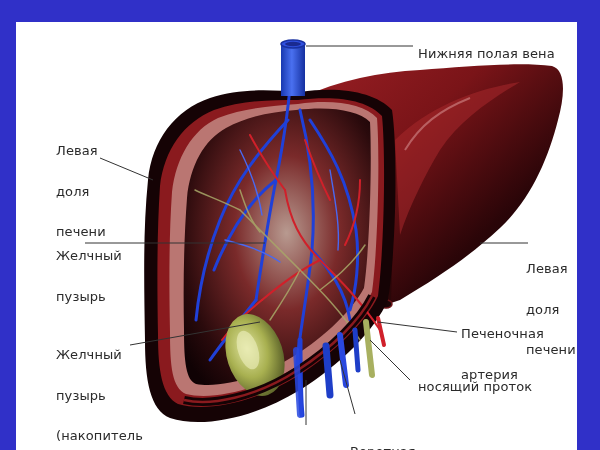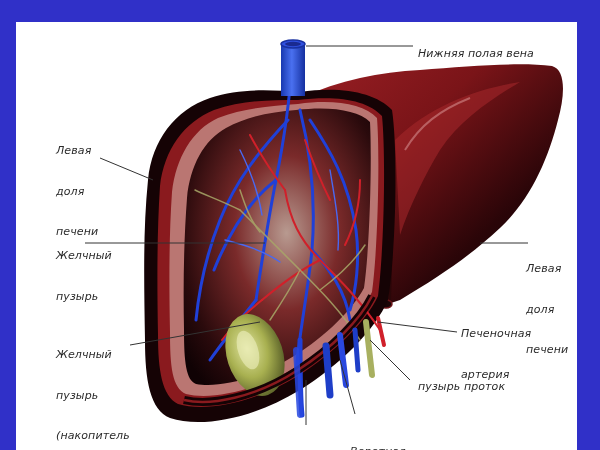--- a/index.html
+++ b/index.html
@@ -15,26 +15,25 @@
       width: 561px; height: 428px;
       background: #ffffff;
       overflow: hidden;
     }
     .figure {
       position: absolute; left: 0; top: 0;
       width: 600px; height: 450px;
     }
     .label {
       position: absolute;
-      font-size: 11px;
+      font-size: 13px;
       line-height: 13.5px;
       color: #2a2a2a;
       white-space: pre;
       letter-spacing: 0.1px;
-      font-style: italic;
     }
     .label span { display: block; }
   </style>
 </head>
 <body>
 
 <div class="panel"></div>
 
 <svg class="figure" viewBox="0 0 600 450" xmlns="http://www.w3.org/2000/svg">
   <defs>
@@ -186,21 +185,21 @@
   <span>доля</span>
   <span>печени</span>
 </div>
 
 <div class="label" style="left:461px; top:300px;">
   <span>Печеночная</span>
   <span>артерия</span>
 </div>
 
 <div class="label" style="left:418px; top:353px;">
-  <span>пузырь проток</span>
+  <span>носящий проток</span>
   
   
 </div>
 
 <div class="label" style="left:16px; top:431px;">
   
 </div>
 
 <div class="label" style="left:350px; top:418px;">
   <span>Воротная</span>

